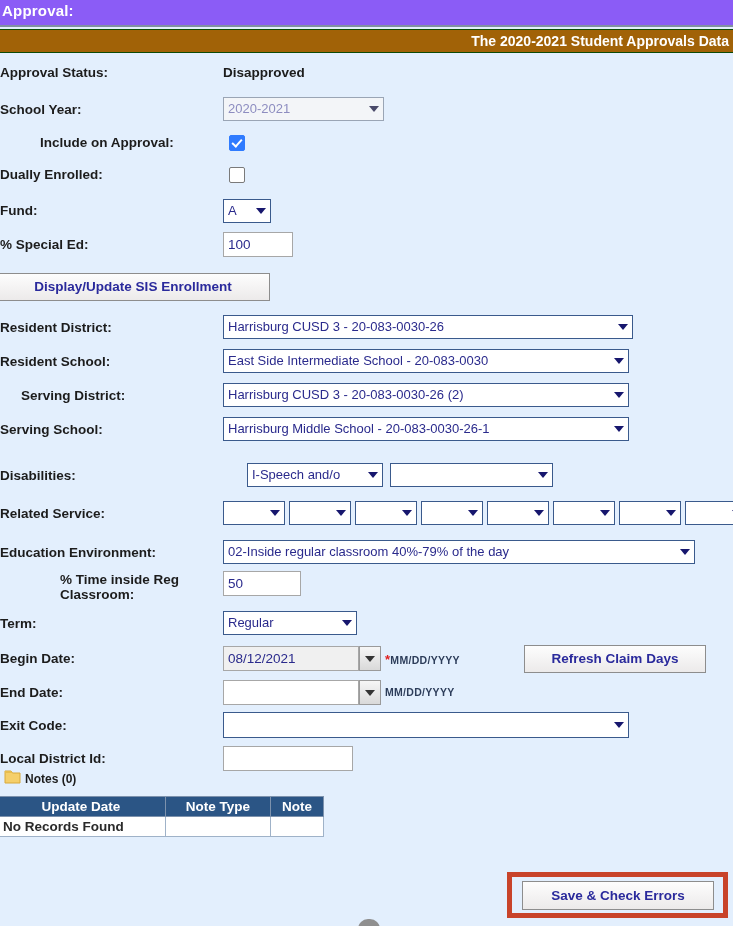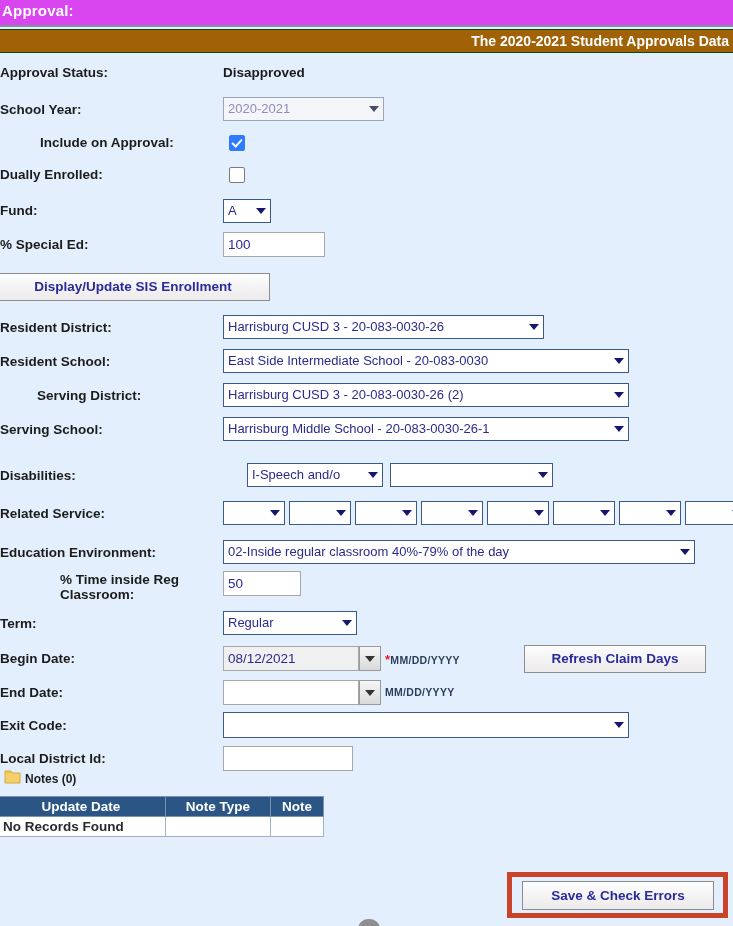--- a/index.html
+++ b/index.html
@@ -10,21 +10,21 @@
     font-family:"Liberation Sans","DejaVu Sans",sans-serif;
     font-size:13px;
     color:#1a1a1a;
     position:relative;
   }
   .screen{position:relative;width:733px;height:926px;overflow:hidden;}
 
   
   .titlebar{
     position:absolute;left:0;top:0;width:733px;height:27px;
-    background:#d946ef;
+    background:#8b5cf6;
     border-bottom:2px solid #7f8fa3;
     box-sizing:border-box;
   }
   .titlebar .ttl{
     position:absolute;left:2px;top:2px;
     font-weight:bold;font-size:15px;color:#ffffff;
     letter-spacing:.2px;
   }
   .greenbar{
     position:absolute;left:0;top:29px;width:733px;height:24px;
@@ -215,37 +215,37 @@
   <div class="lbl" style="left:0;top:167px;width:215px;">Dually Enrolled:</div>
   <div class="cb" style="left:229px;top:167px;"></div>
 
   <div class="lbl" style="left:0;top:203px;width:215px;">Fund:</div>
   <div class="sel" style="left:223px;top:199px;width:48px;">
     <span class="txt">A</span>
     <span class="caret"></span>
   </div>
 
   <div class="lbl" style="left:0;top:237px;width:215px;">% Special Ed:</div>
-  <div class="inp" style="left:223px;top:232px;width:102px;">100</div>
+  <div class="inp" style="left:223px;top:232px;width:70px;">100</div>
 
   <div class="btn" style="left:-4px;top:273px;width:274px;">Display/Update SIS Enrollment</div>
 
   <div class="lbl" style="left:0;top:320px;width:215px;">Resident District:</div>
-  <div class="sel" style="left:223px;top:315px;width:321px;">
+  <div class="sel" style="left:223px;top:315px;width:410px;">
     <span class="txt">Harrisburg CUSD 3 - 20-083-0030-26</span>
     <span class="caret"></span>
   </div>
 
   <div class="lbl" style="left:0;top:354px;width:215px;">Resident School:</div>
   <div class="sel" style="left:223px;top:349px;width:406px;">
     <span class="txt">East Side Intermediate School - 20-083-0030</span>
     <span class="caret"></span>
   </div>
 
-  <div class="lbl" style="left:16px;top:388px;width:215px;padding-left:21px;">Serving District:</div>
+  <div class="lbl" style="left:0;top:388px;width:215px;padding-left:21px;">Serving District:</div>
   <div class="sel" style="left:223px;top:383px;width:406px;">
     <span class="txt">Harrisburg CUSD 3 - 20-083-0030-26 (2)</span>
     <span class="caret"></span>
   </div>
 
   <div class="lbl" style="left:0;top:422px;width:215px;">Serving School:</div>
   <div class="sel" style="left:223px;top:417px;width:406px;">
     <span class="txt">Harrisburg Middle School - 20-083-0030-26-1</span>
     <span class="caret"></span>
   </div>

